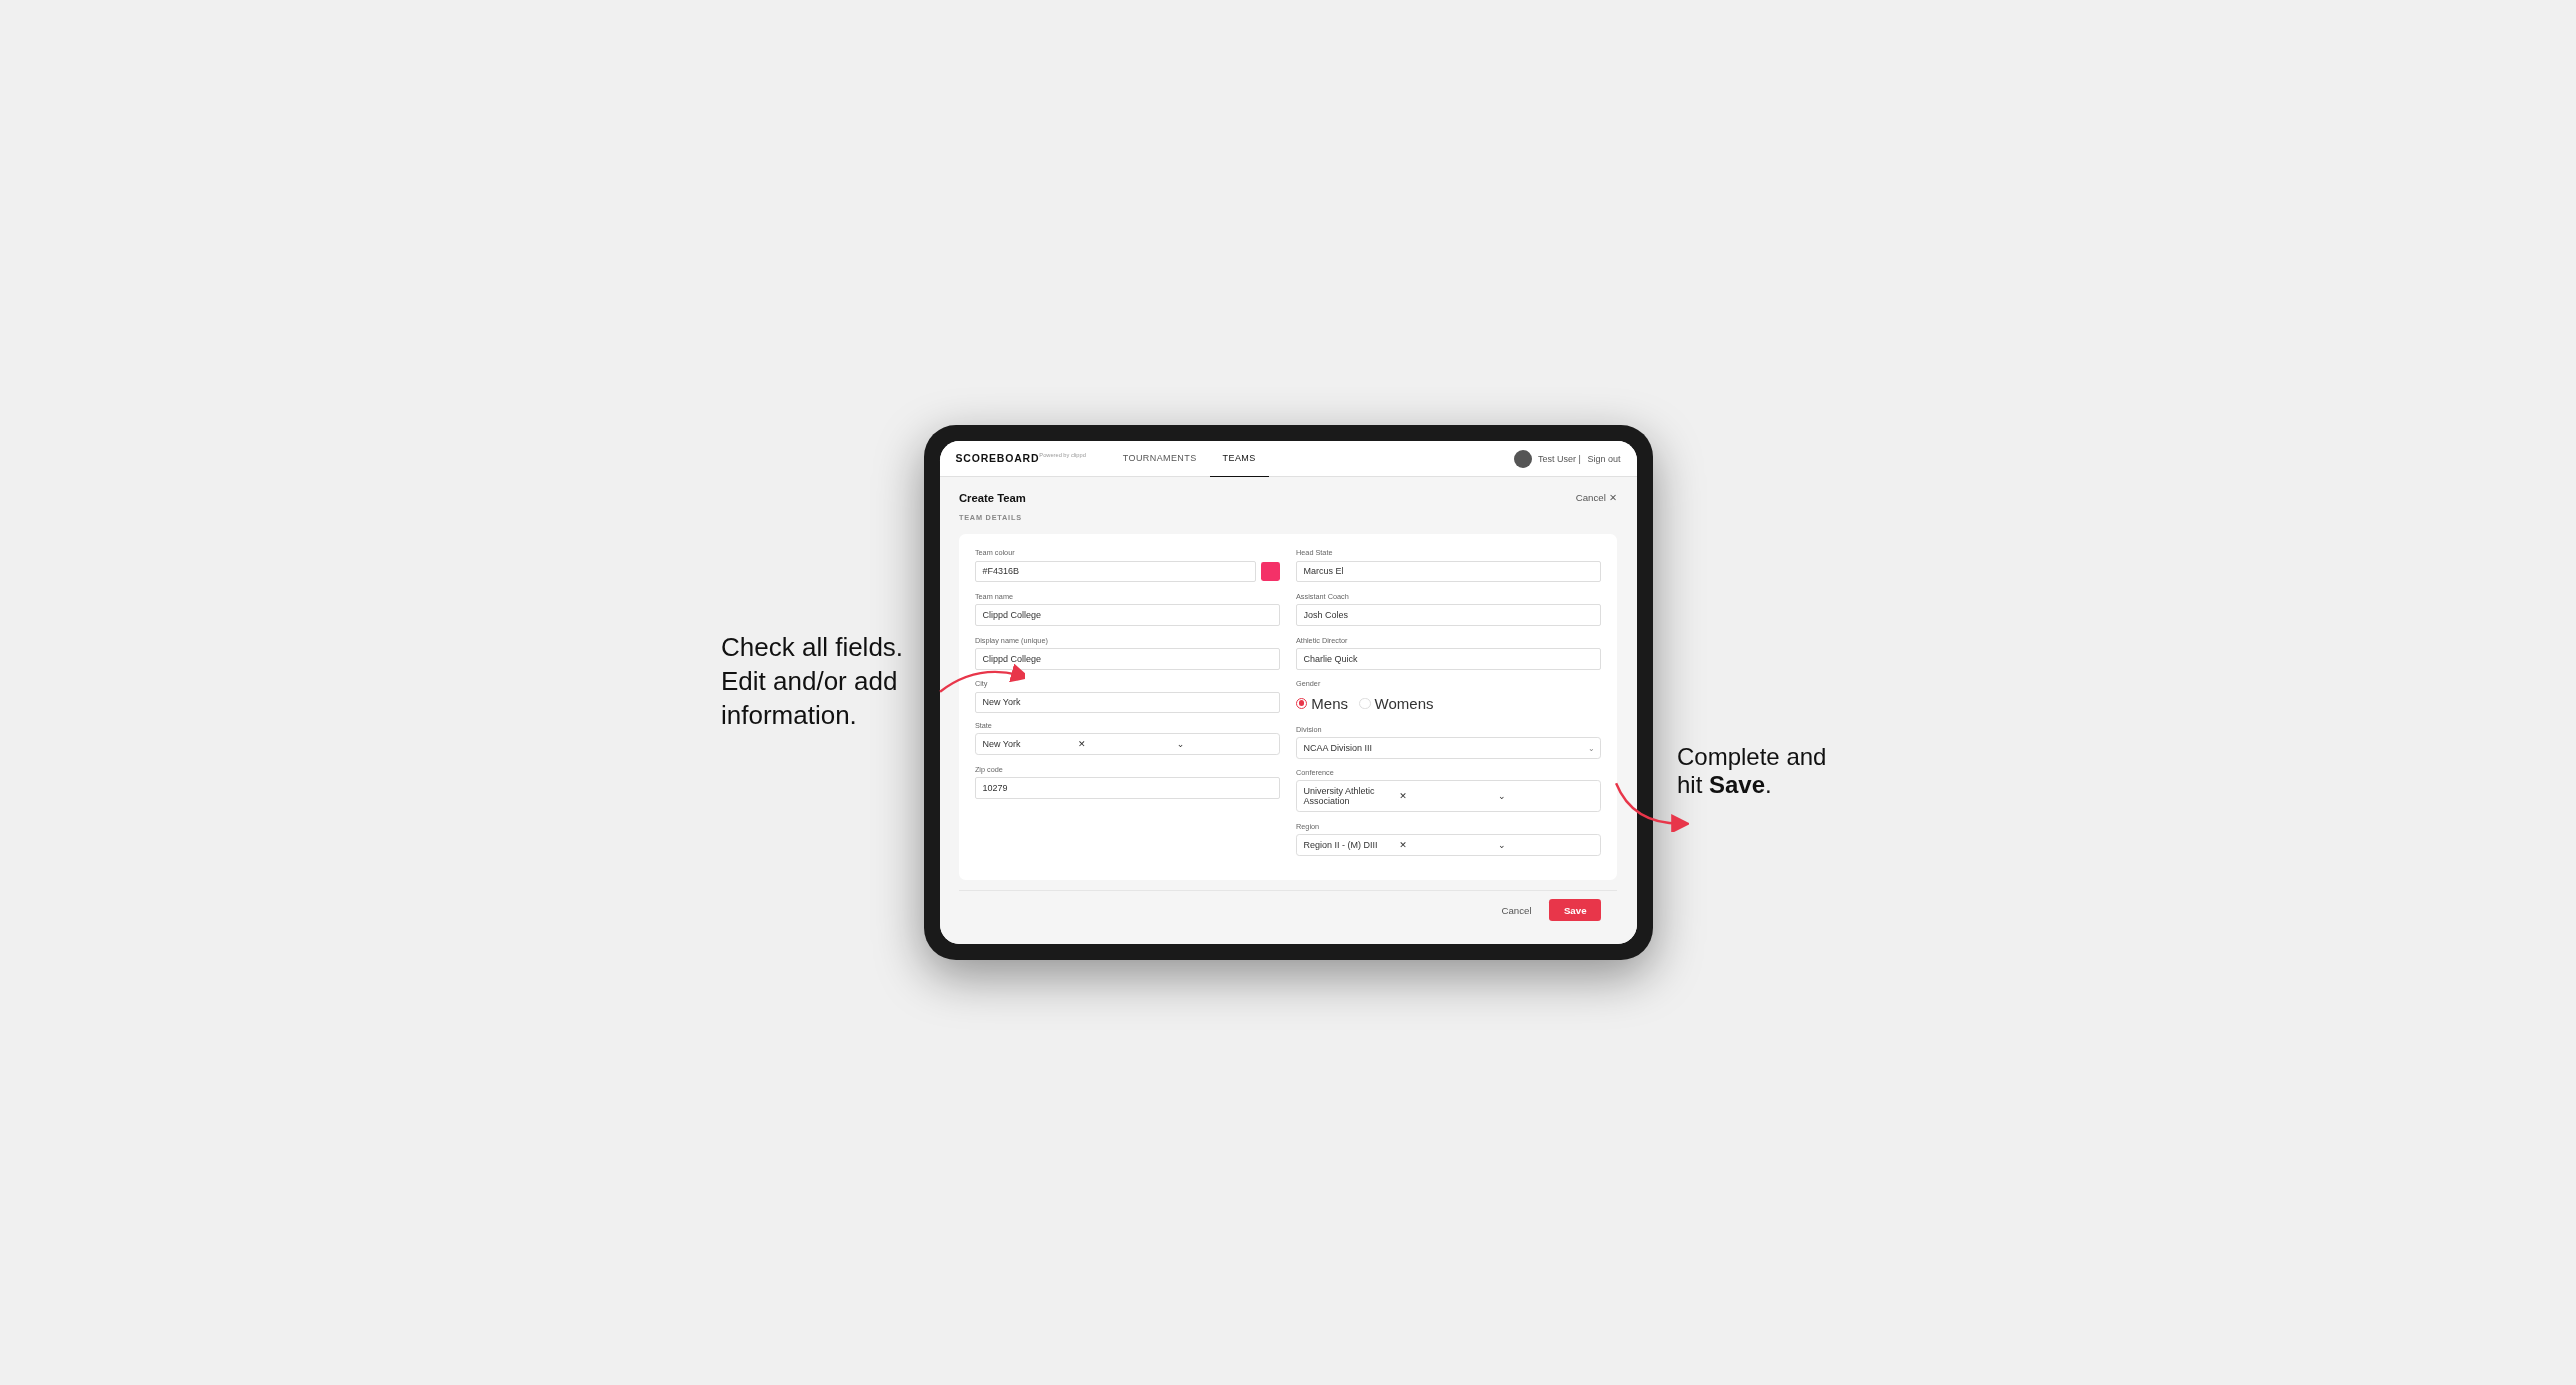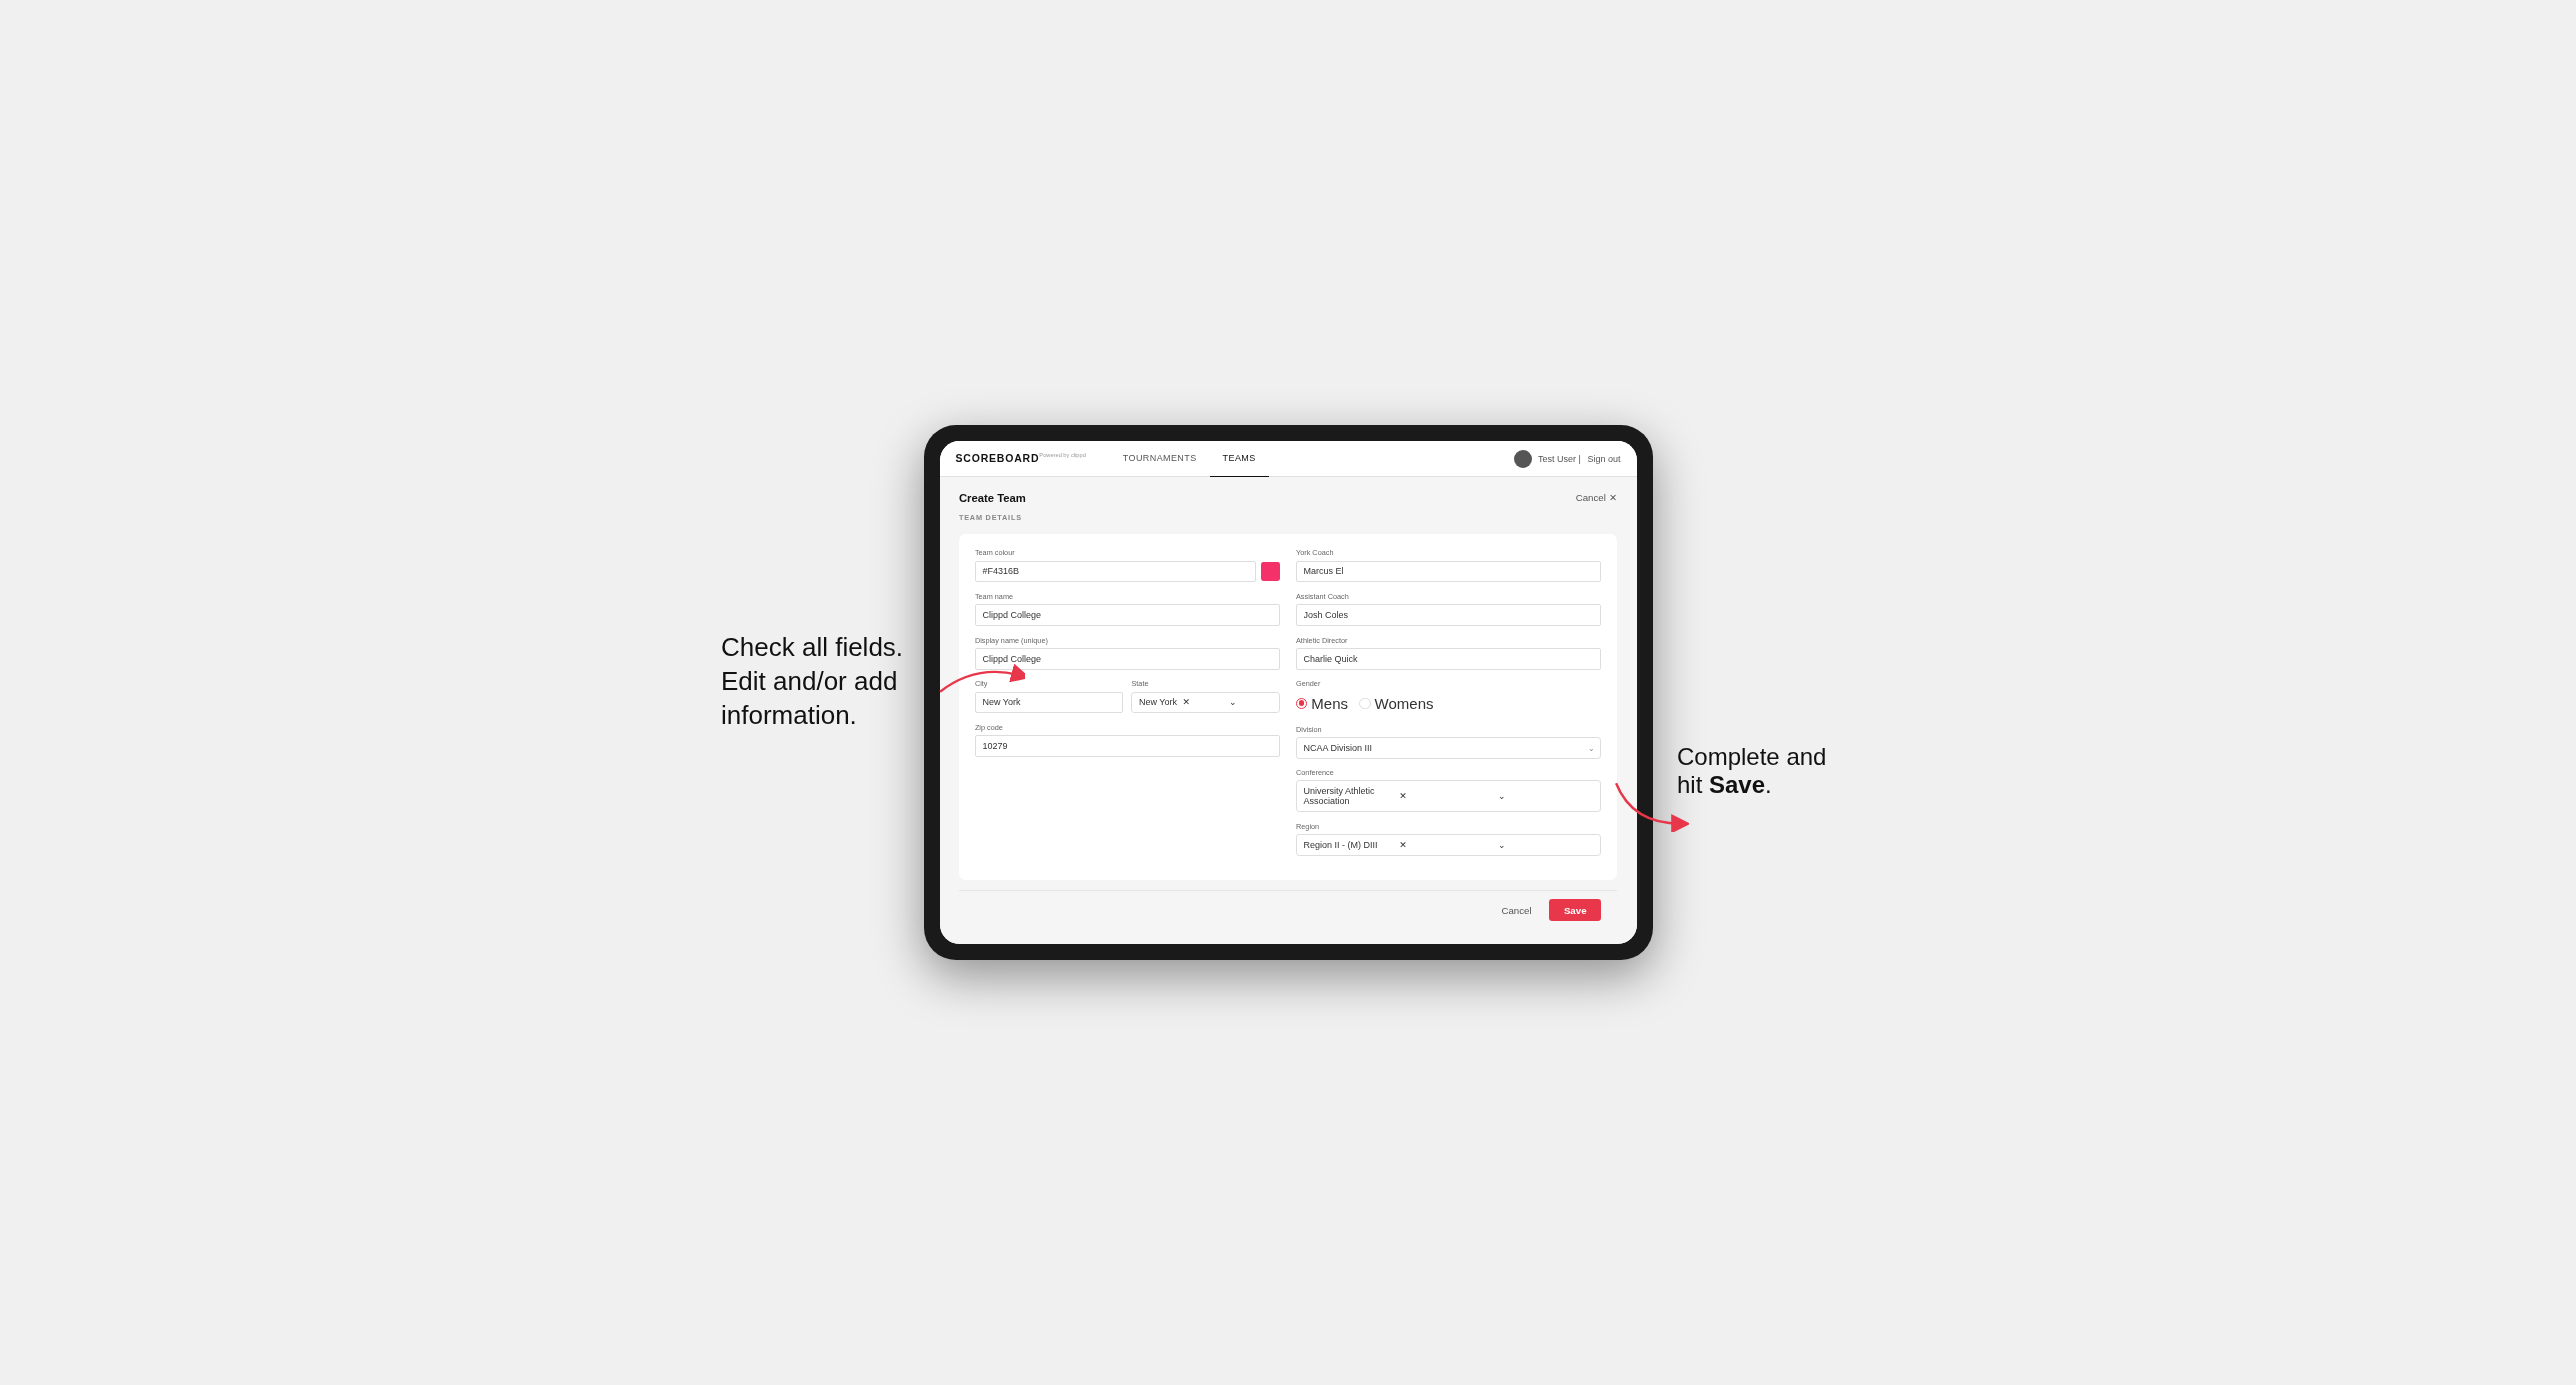--- a/index.html
+++ b/index.html
@@ -237,21 +237,21 @@
       border-radius: 2px;
       padding: 4.9px 6.5px;
       font-size: 9px;
       color: #333;
       background: #fff;
       outline: none;
     }
 
     .city-state-row {
       display: grid;
-      grid-template-columns: 1fr 1fr;
+      grid-template-columns: 1fr;
       gap: 8px;
     }
 
     .select-input {
       width: 100%;
       border: 0.8px solid #ddd;
       border-radius: 3.2px;
       padding: 4.9px 6.5px;
       font-size: 9px;
       color: #333;
@@ -465,21 +465,21 @@
 
               <div class="field-group">
                 <span class="field-label">Zip code</span>
                 <input type="text" class="text-input" value="10279" style="">
               </div>
             </div>
 
             <div class="right-col">
 
               <div class="field-group">
-                <span class="field-label">York Coach</span>
+                <span class="field-label">Head State</span>
                 <input type="text" class="text-input" value="Marcus El" style="">
               </div>
 
               <div class="field-group">
                 <span class="field-label">Assistant Coach</span>
                 <input type="text" class="text-input" value="Josh Coles" style="">
               </div>
 
               <div class="field-group">
                 <span class="field-label">Athletic Director</span>

